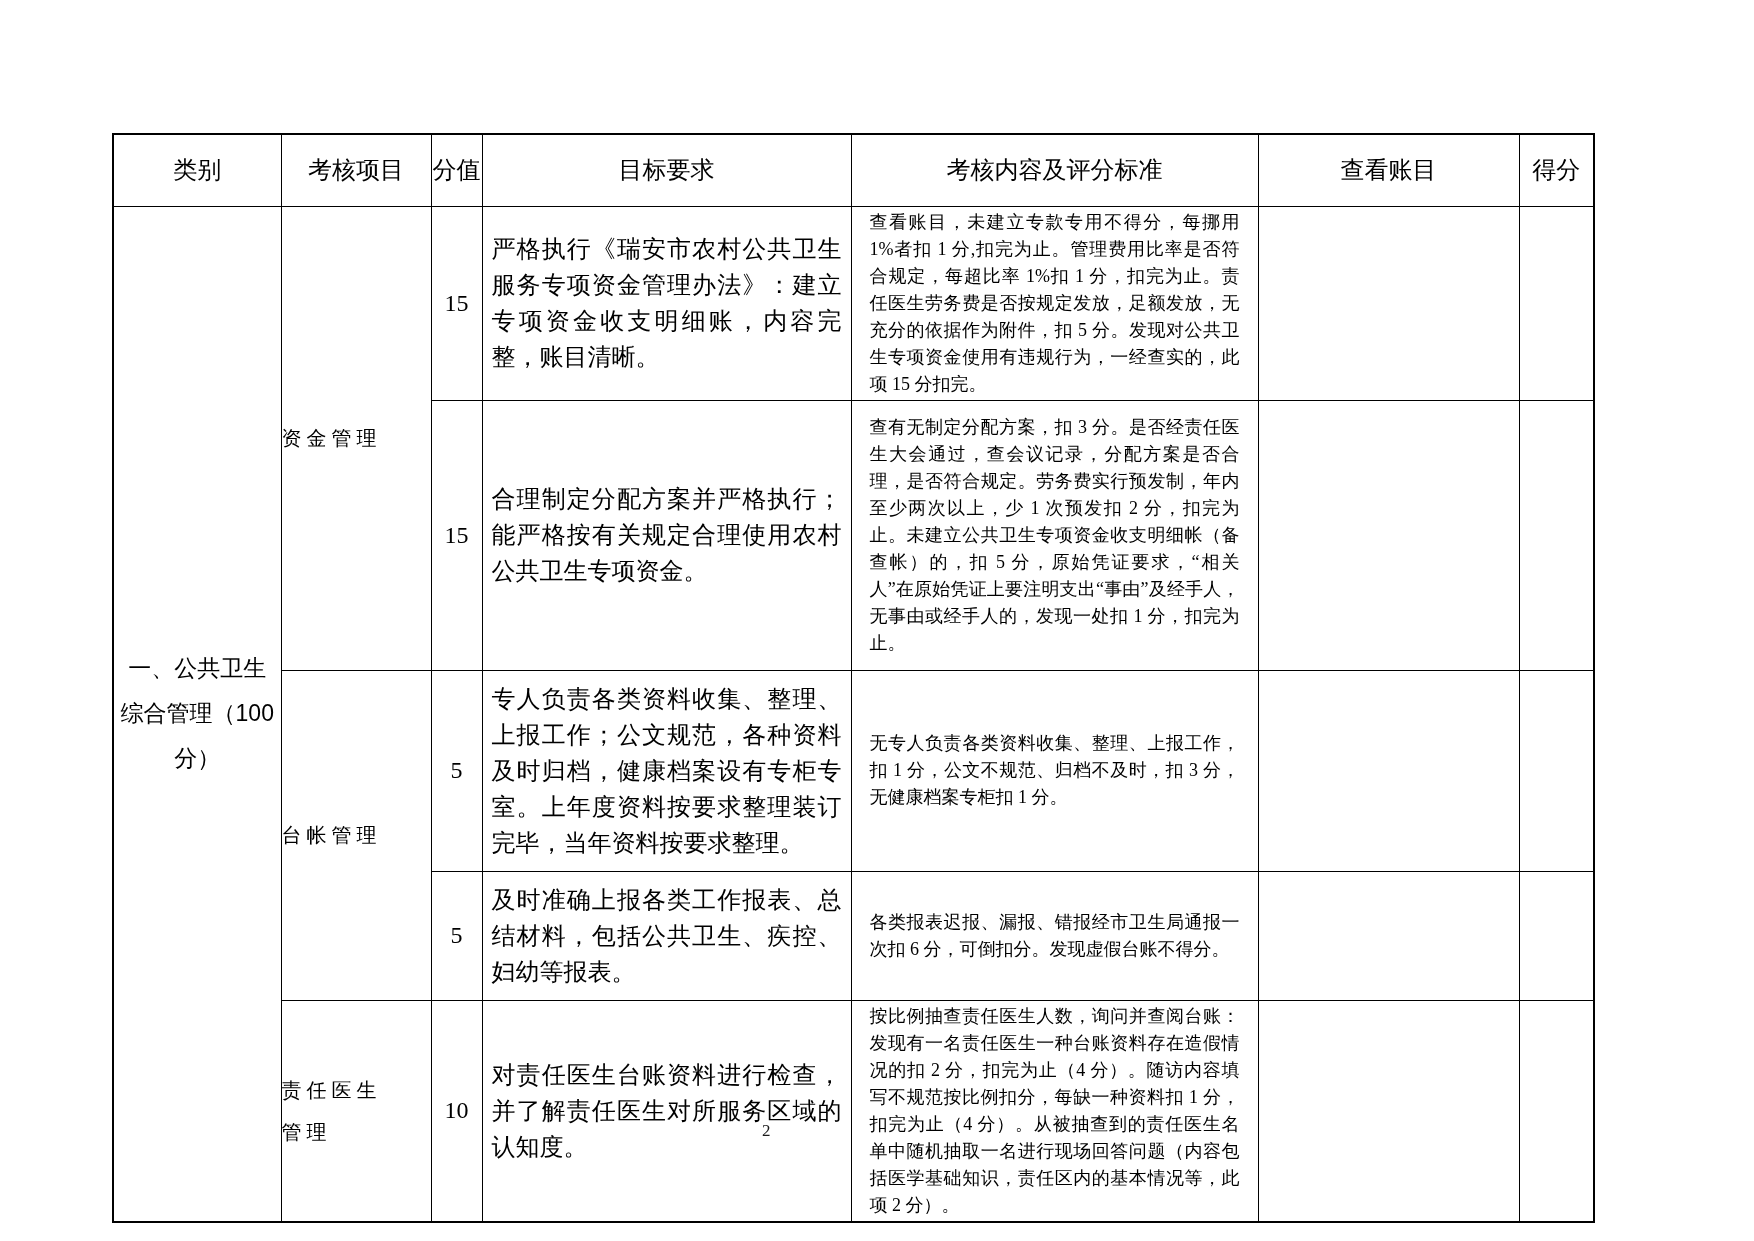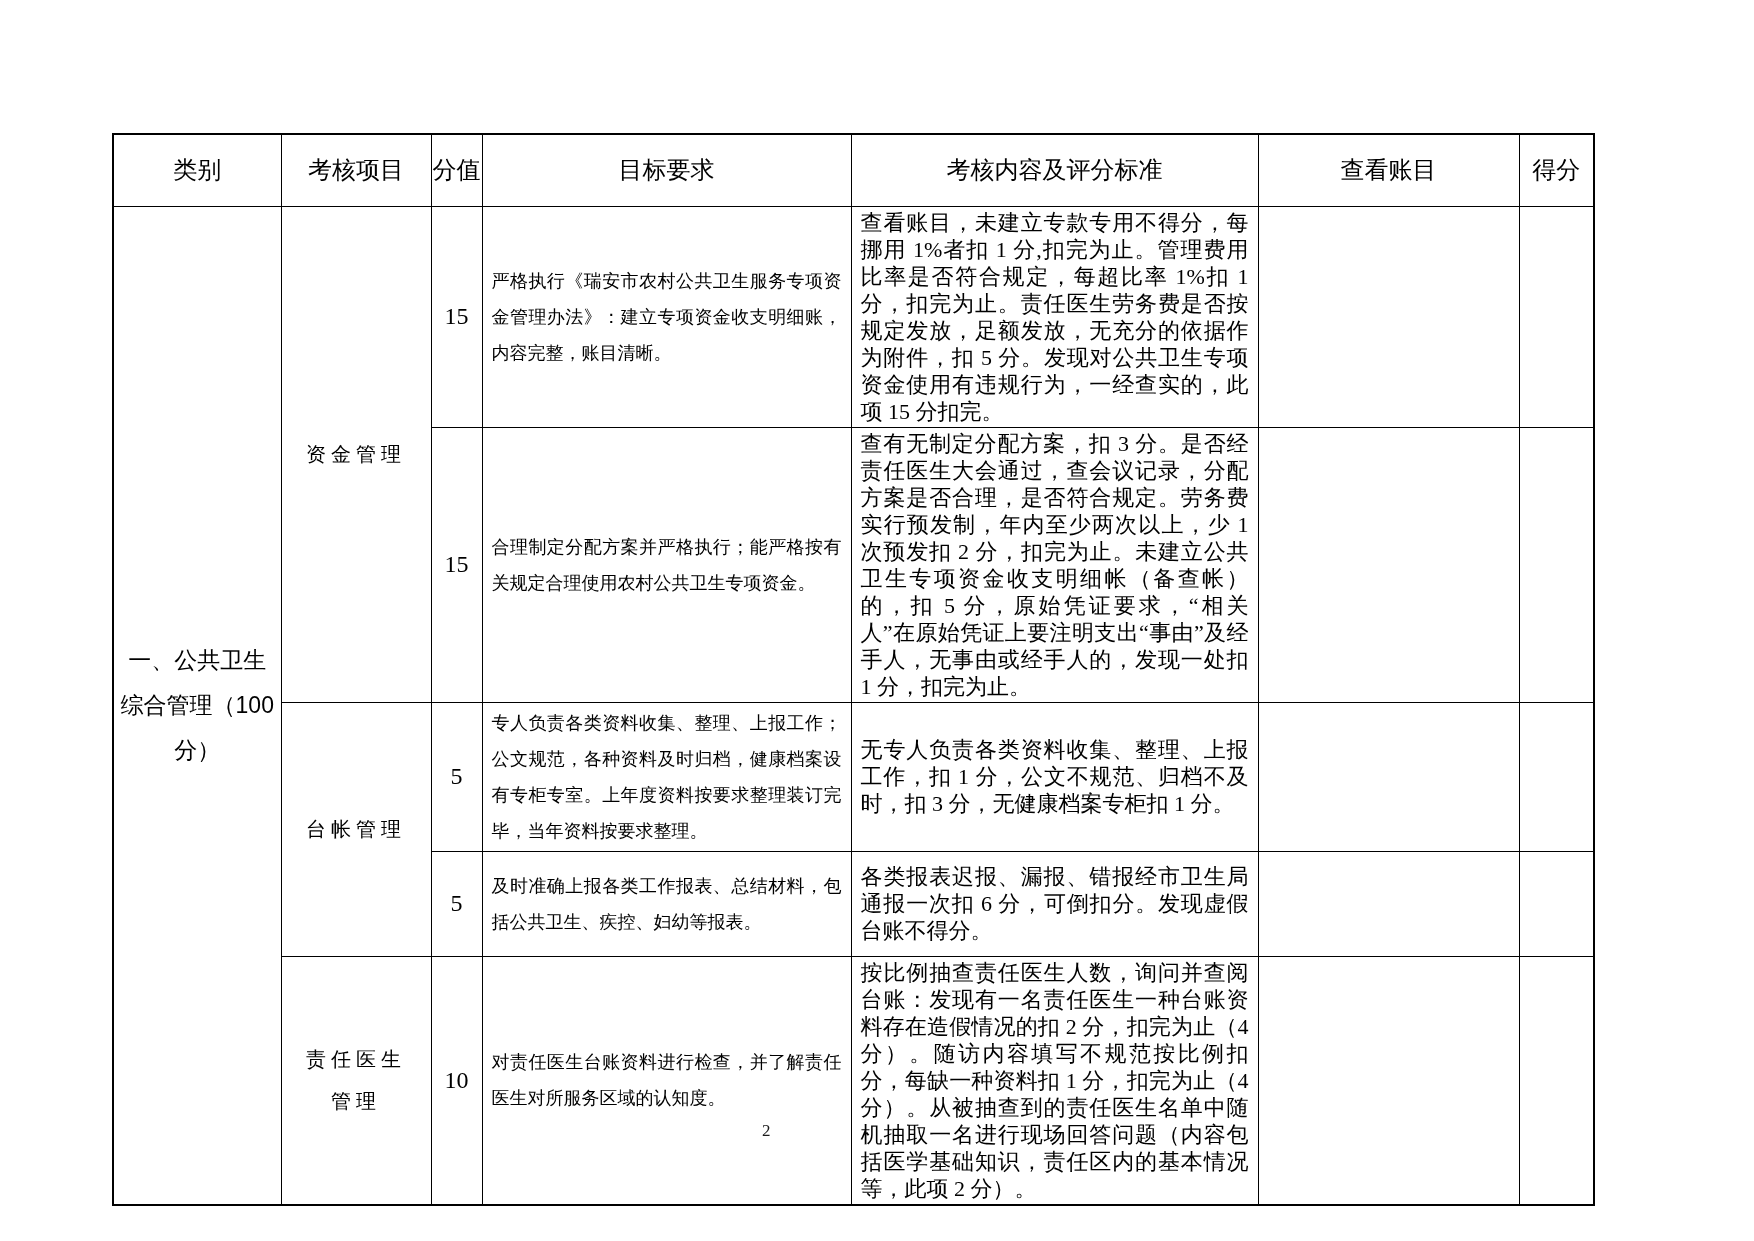--- a/index.html
+++ b/index.html
@@ -44,46 +44,45 @@
   td.cat {
     font-family: "Liberation Sans", "DejaVu Sans", sans-serif;
     font-size: 23px;
     line-height: 45px;
     text-align: center;
     padding: 0 4px;
   }
   td.proj {
     font-size: 20px;
     line-height: 42px;
-    text-align: center;
     letter-spacing: 5px;
     padding: 0;
   }
   td.proj .wrap-narrow {
     display: inline-block;
     width: 108px;
     letter-spacing: 5px;
   }
   td.score {
     font-size: 24px;
     text-align: center;
     padding: 0;
   }
   td.target {
-    font-size: 18px;
+    font-size: 24px;
     line-height: 36px;
     text-align: justify;
-    padding: 2px 9px;
+    padding: 10px 9px;
     margin-left: 16px;
   }
   td.criteria {
-    font-size: 22px;
+    font-size: 18px;
     line-height: 27px;
     text-align: justify;
-    padding: 2px 9px;
+    padding: 2px 18px;
   }
   td.blank { padding: 0; }
   #footer-line {
     position: absolute;
     left: 443px;
     top: 1117px;
     font-size: 11px;
     line-height: 14px;
     color: #3a3a3a;
     white-space: nowrap;

